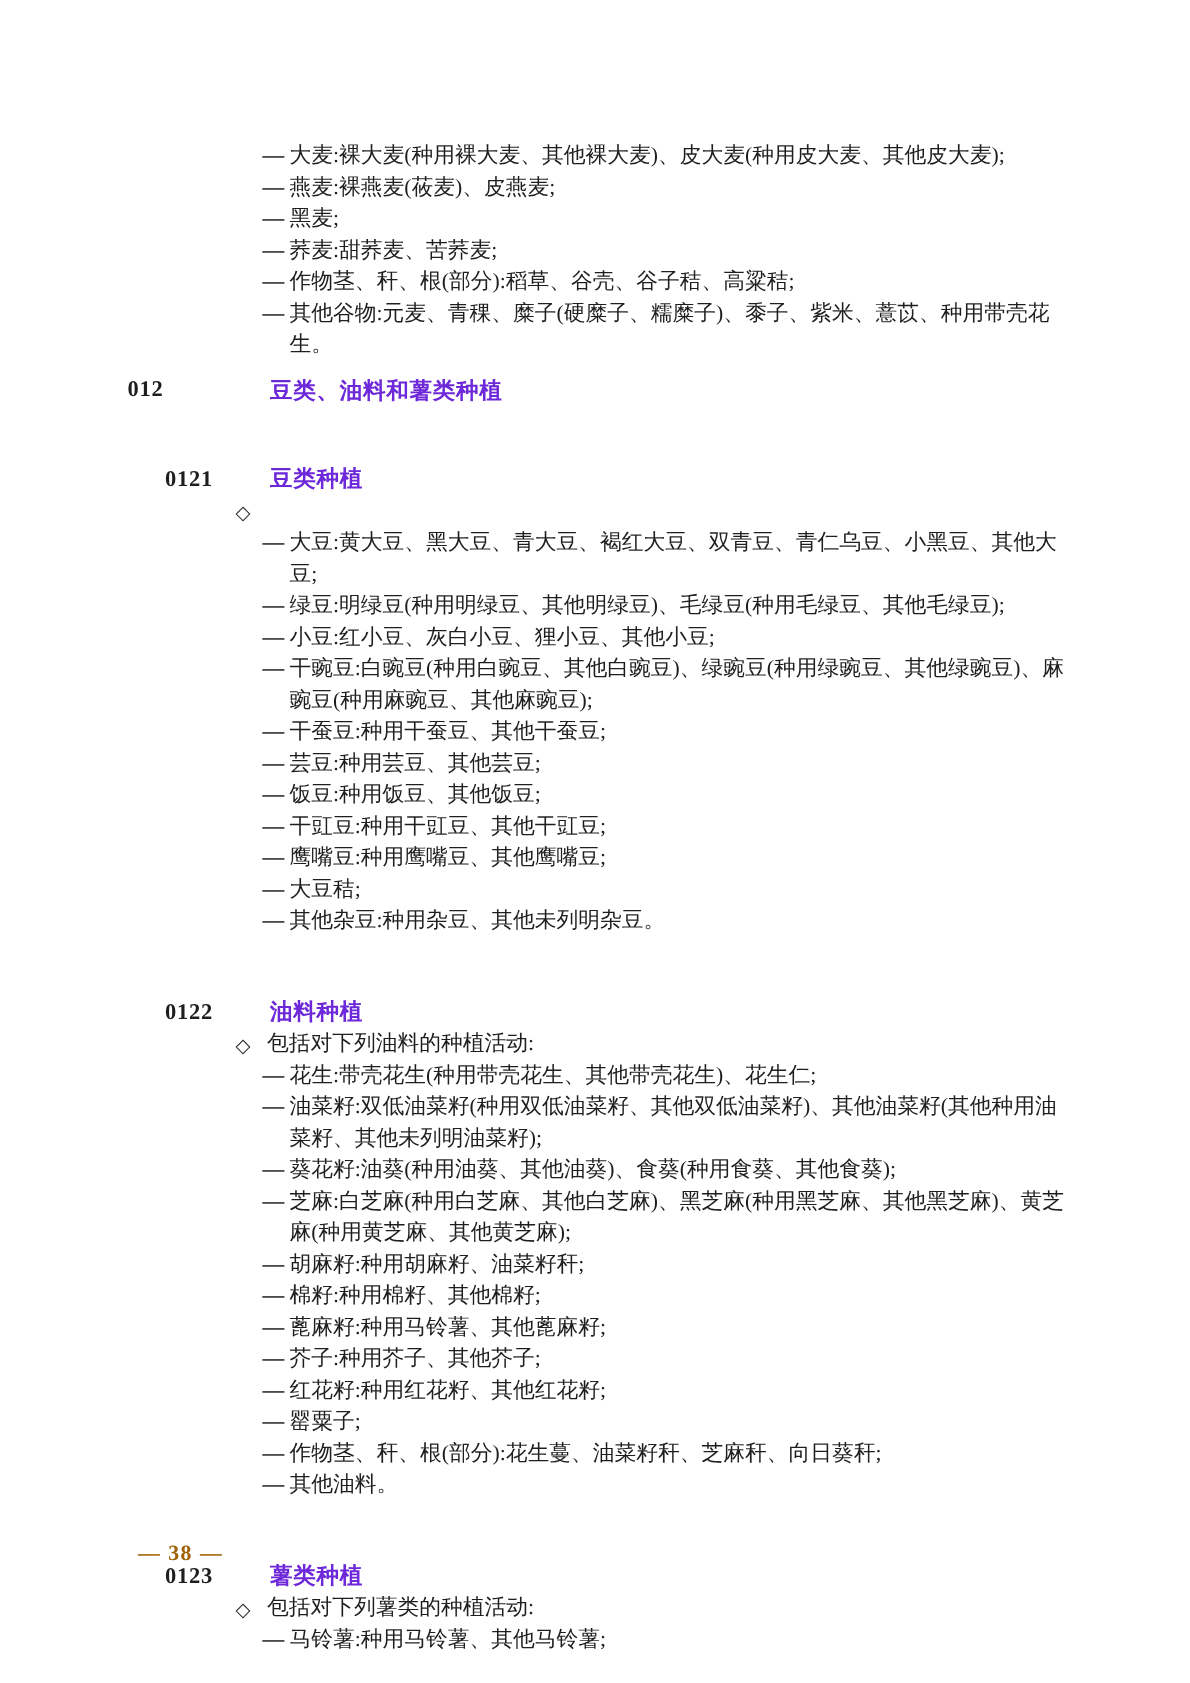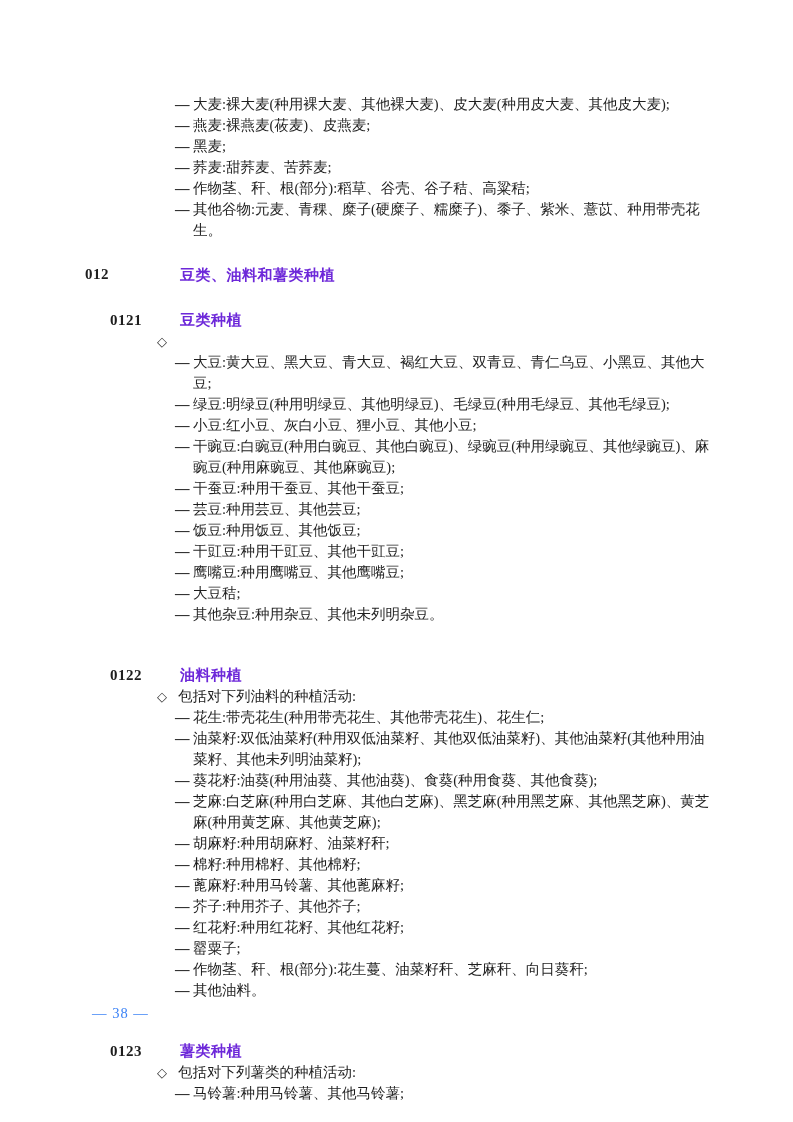--- a/index.html
+++ b/index.html
@@ -59,21 +59,21 @@
     flex: none;
     width: 18px;
     font-weight: bold;
   }
   .item-text {
     flex: 1;
   }
   
   .section-heading {
     display: flex;
-    margin-top: 23px;
+    margin-top: 9px;
     align-items: flex-start;
   }
   .code {
     flex: none;
     width: 95px;
     font-weight: bold;
     font-size: 15px;
     letter-spacing: 0.5px;
   }
   .title {
@@ -81,21 +81,21 @@
     font-weight: bold;
     font-size: 15px;
     letter-spacing: 0.5px;
     color: #6d28d9;
   }
   
   .subsection {
     margin-top: 39px;
   }
   .subsection.first {
-    margin-top: 24px;
+    margin-top: 38px;
   }
   .sub-heading {
     display: flex;
     align-items: baseline;
   }
   .sub-code {
     flex: none;
     margin-left: 25px;
     width: 70px;
     font-weight: bold;
@@ -109,25 +109,26 @@
   .diamond {
     flex: none;
     width: 21px;
     font-size: 13px;
     color: #2a2a2a;
   }
   
   .footer {
     position: absolute;
     left: 92px;
-    top: 1003px;
+    top: 1026px;
     font-size: 14.5px;
     line-height: 21px;
     letter-spacing: 1px;
-    color: #3b82f6;
+    color: #a16207;
+    font-weight: bold;
   }
 </style>
 </head>
 <body>
 
 <div class="page">
 
 
   <div class="content">
 

